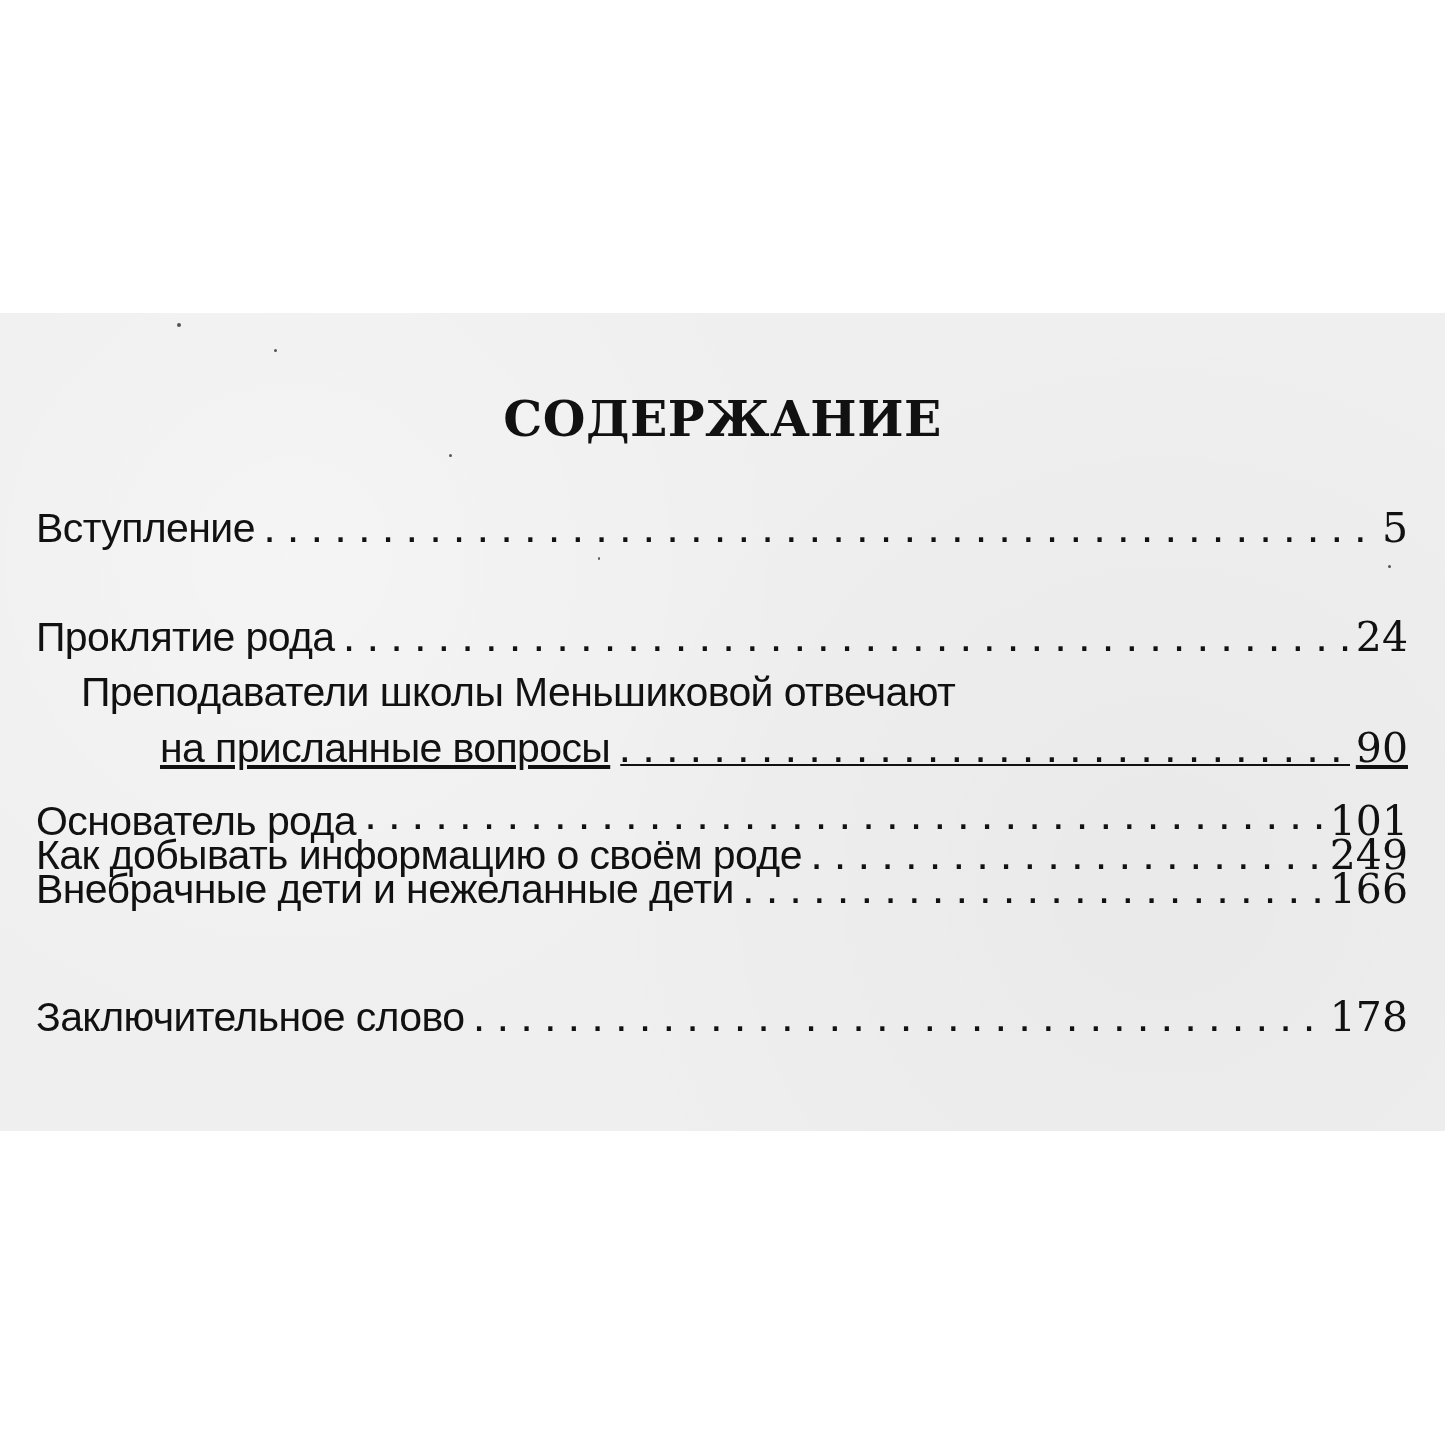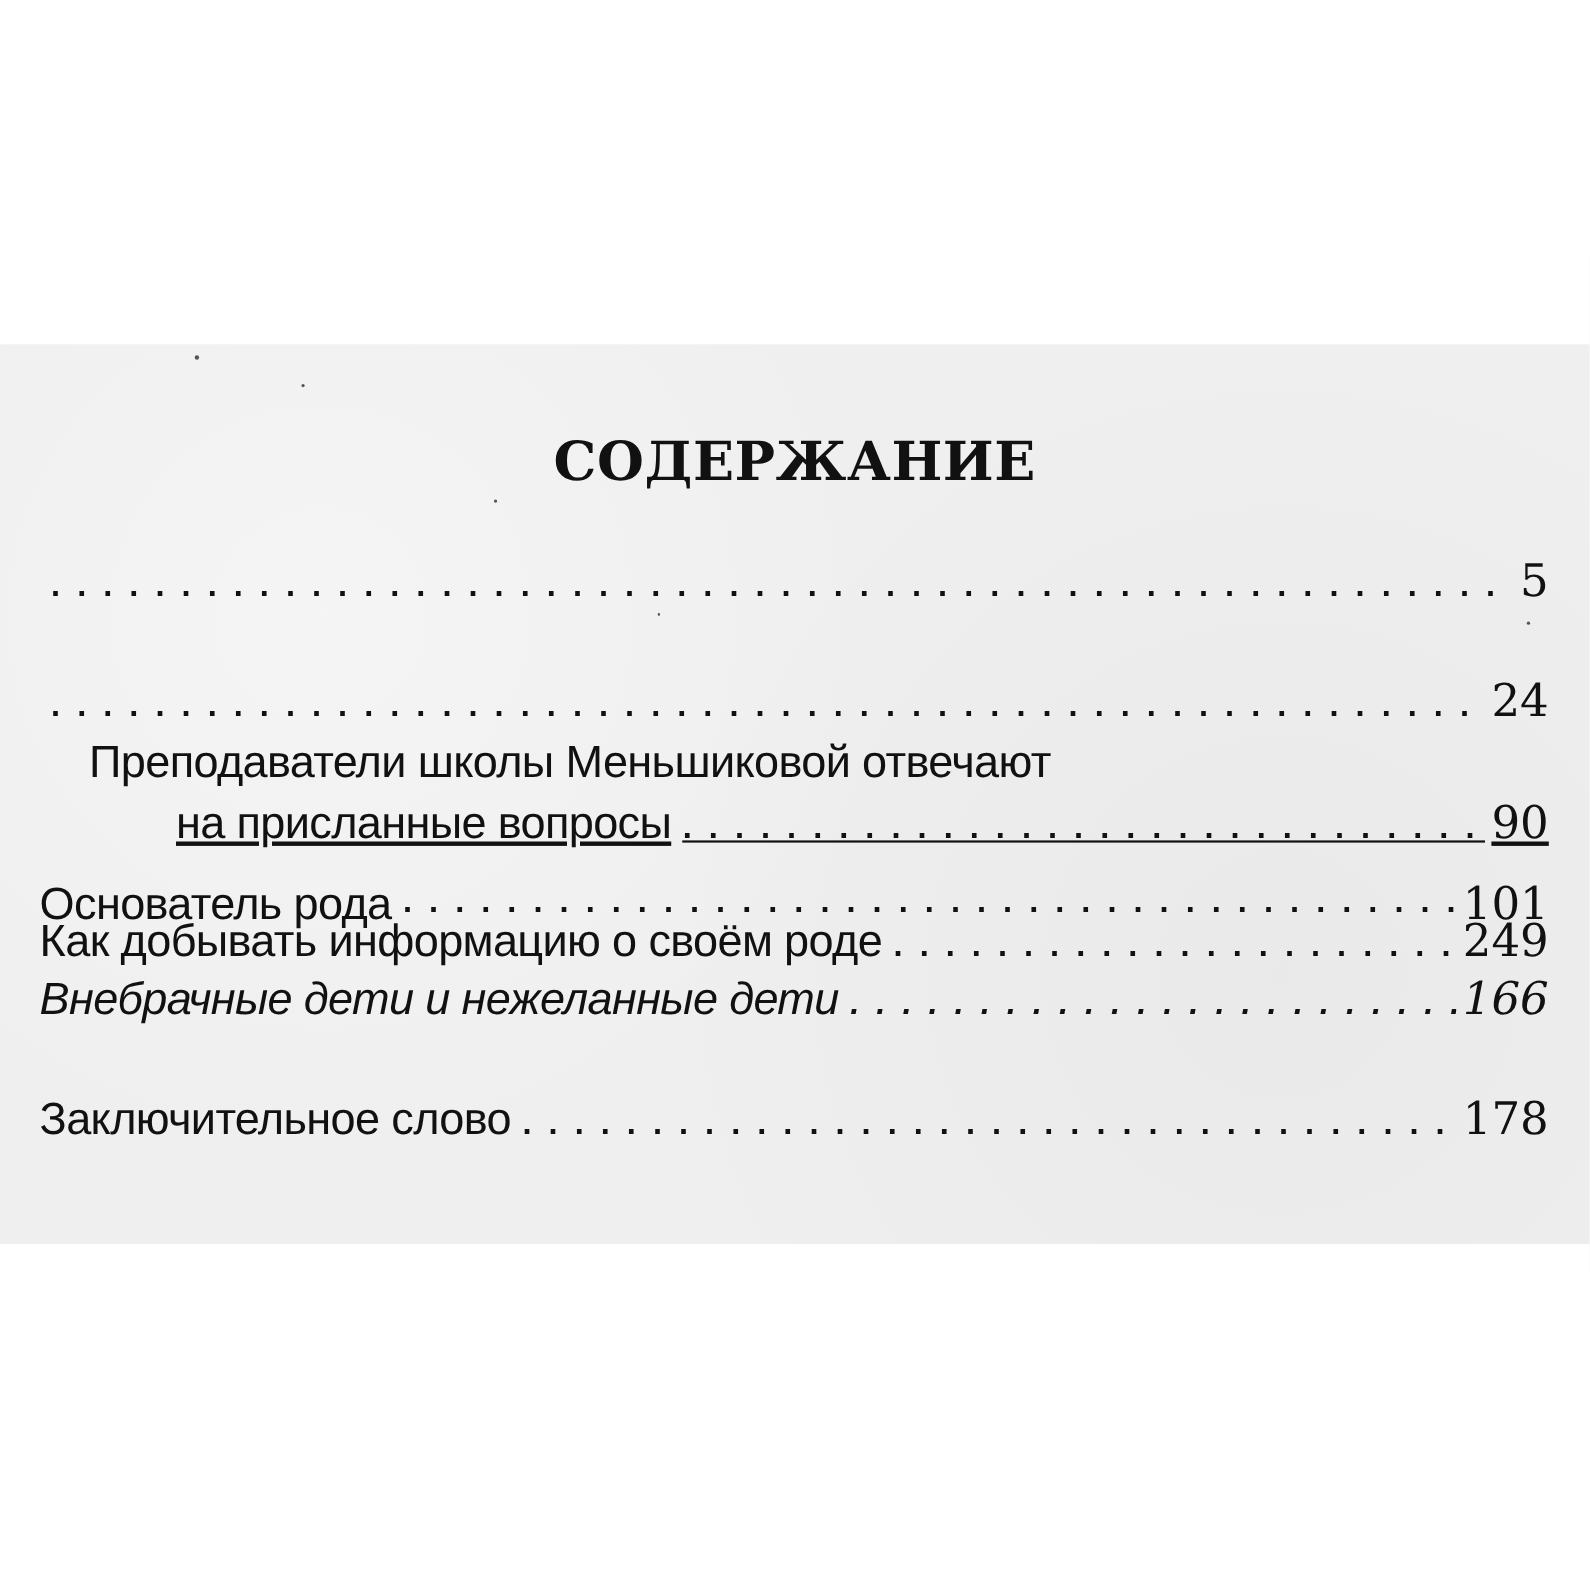--- a/index.html
+++ b/index.html
@@ -101,25 +101,27 @@
   <span class="speck" style="left:274px;top:36px;width:3px;height:3px;"></span>
   <span class="speck" style="left:449px;top:141px;width:3px;height:3px;"></span>
   <span class="speck" style="left:1388px;top:252px;width:3px;height:3px;"></span>
   <span class="speck" style="left:598px;top:244px;width:2px;height:3px;"></span>
 
   <div class="title">СОДЕРЖАНИЕ</div>
 
   <div class="toc">
 
     <div class="entry" style="top:187px;">
+      <span class="label">Вступление</span>
       <span class="leader">................................................................................................</span>
       <span class="page">5</span>
     </div>
 
     <div class="entry" style="top:296px;">
+      <span class="label">Проклятие рода</span>
       <span class="leader">................................................................................................</span>
       <span class="page">24</span>
     </div>
 
     <div class="entry wrapline" style="top:351px;margin-left:45px;">
       <span class="label">Преподаватели школы Меньшиковой отвечают</span>
     </div>
     <div class="entry indent" style="top:407px;text-decoration:underline;">
       <span class="label">на присланные вопросы</span>
       <span class="leader">................................................................................................</span>
@@ -131,21 +133,21 @@
       <span class="leader">................................................................................................</span>
       <span class="page">101</span>
     </div>
 
     <div class="entry" style="top:514px;">
       <span class="label">Как добывать информацию о своём роде</span>
       <span class="leader">................................................................................................</span>
       <span class="page">249</span>
     </div>
 
-    <div class="entry" style="top:567px;font-style:italic;">
+    <div class="entry" style="top:548px;">
       <span class="label">Внебрачные дети и нежеланные дети</span>
       <span class="leader">................................................................................................</span>
       <span class="page">166</span>
     </div>
 
     <div class="entry" style="top:676px;">
       <span class="label">Заключительное слово</span>
       <span class="leader">................................................................................................</span>
       <span class="page">178</span>
     </div>

